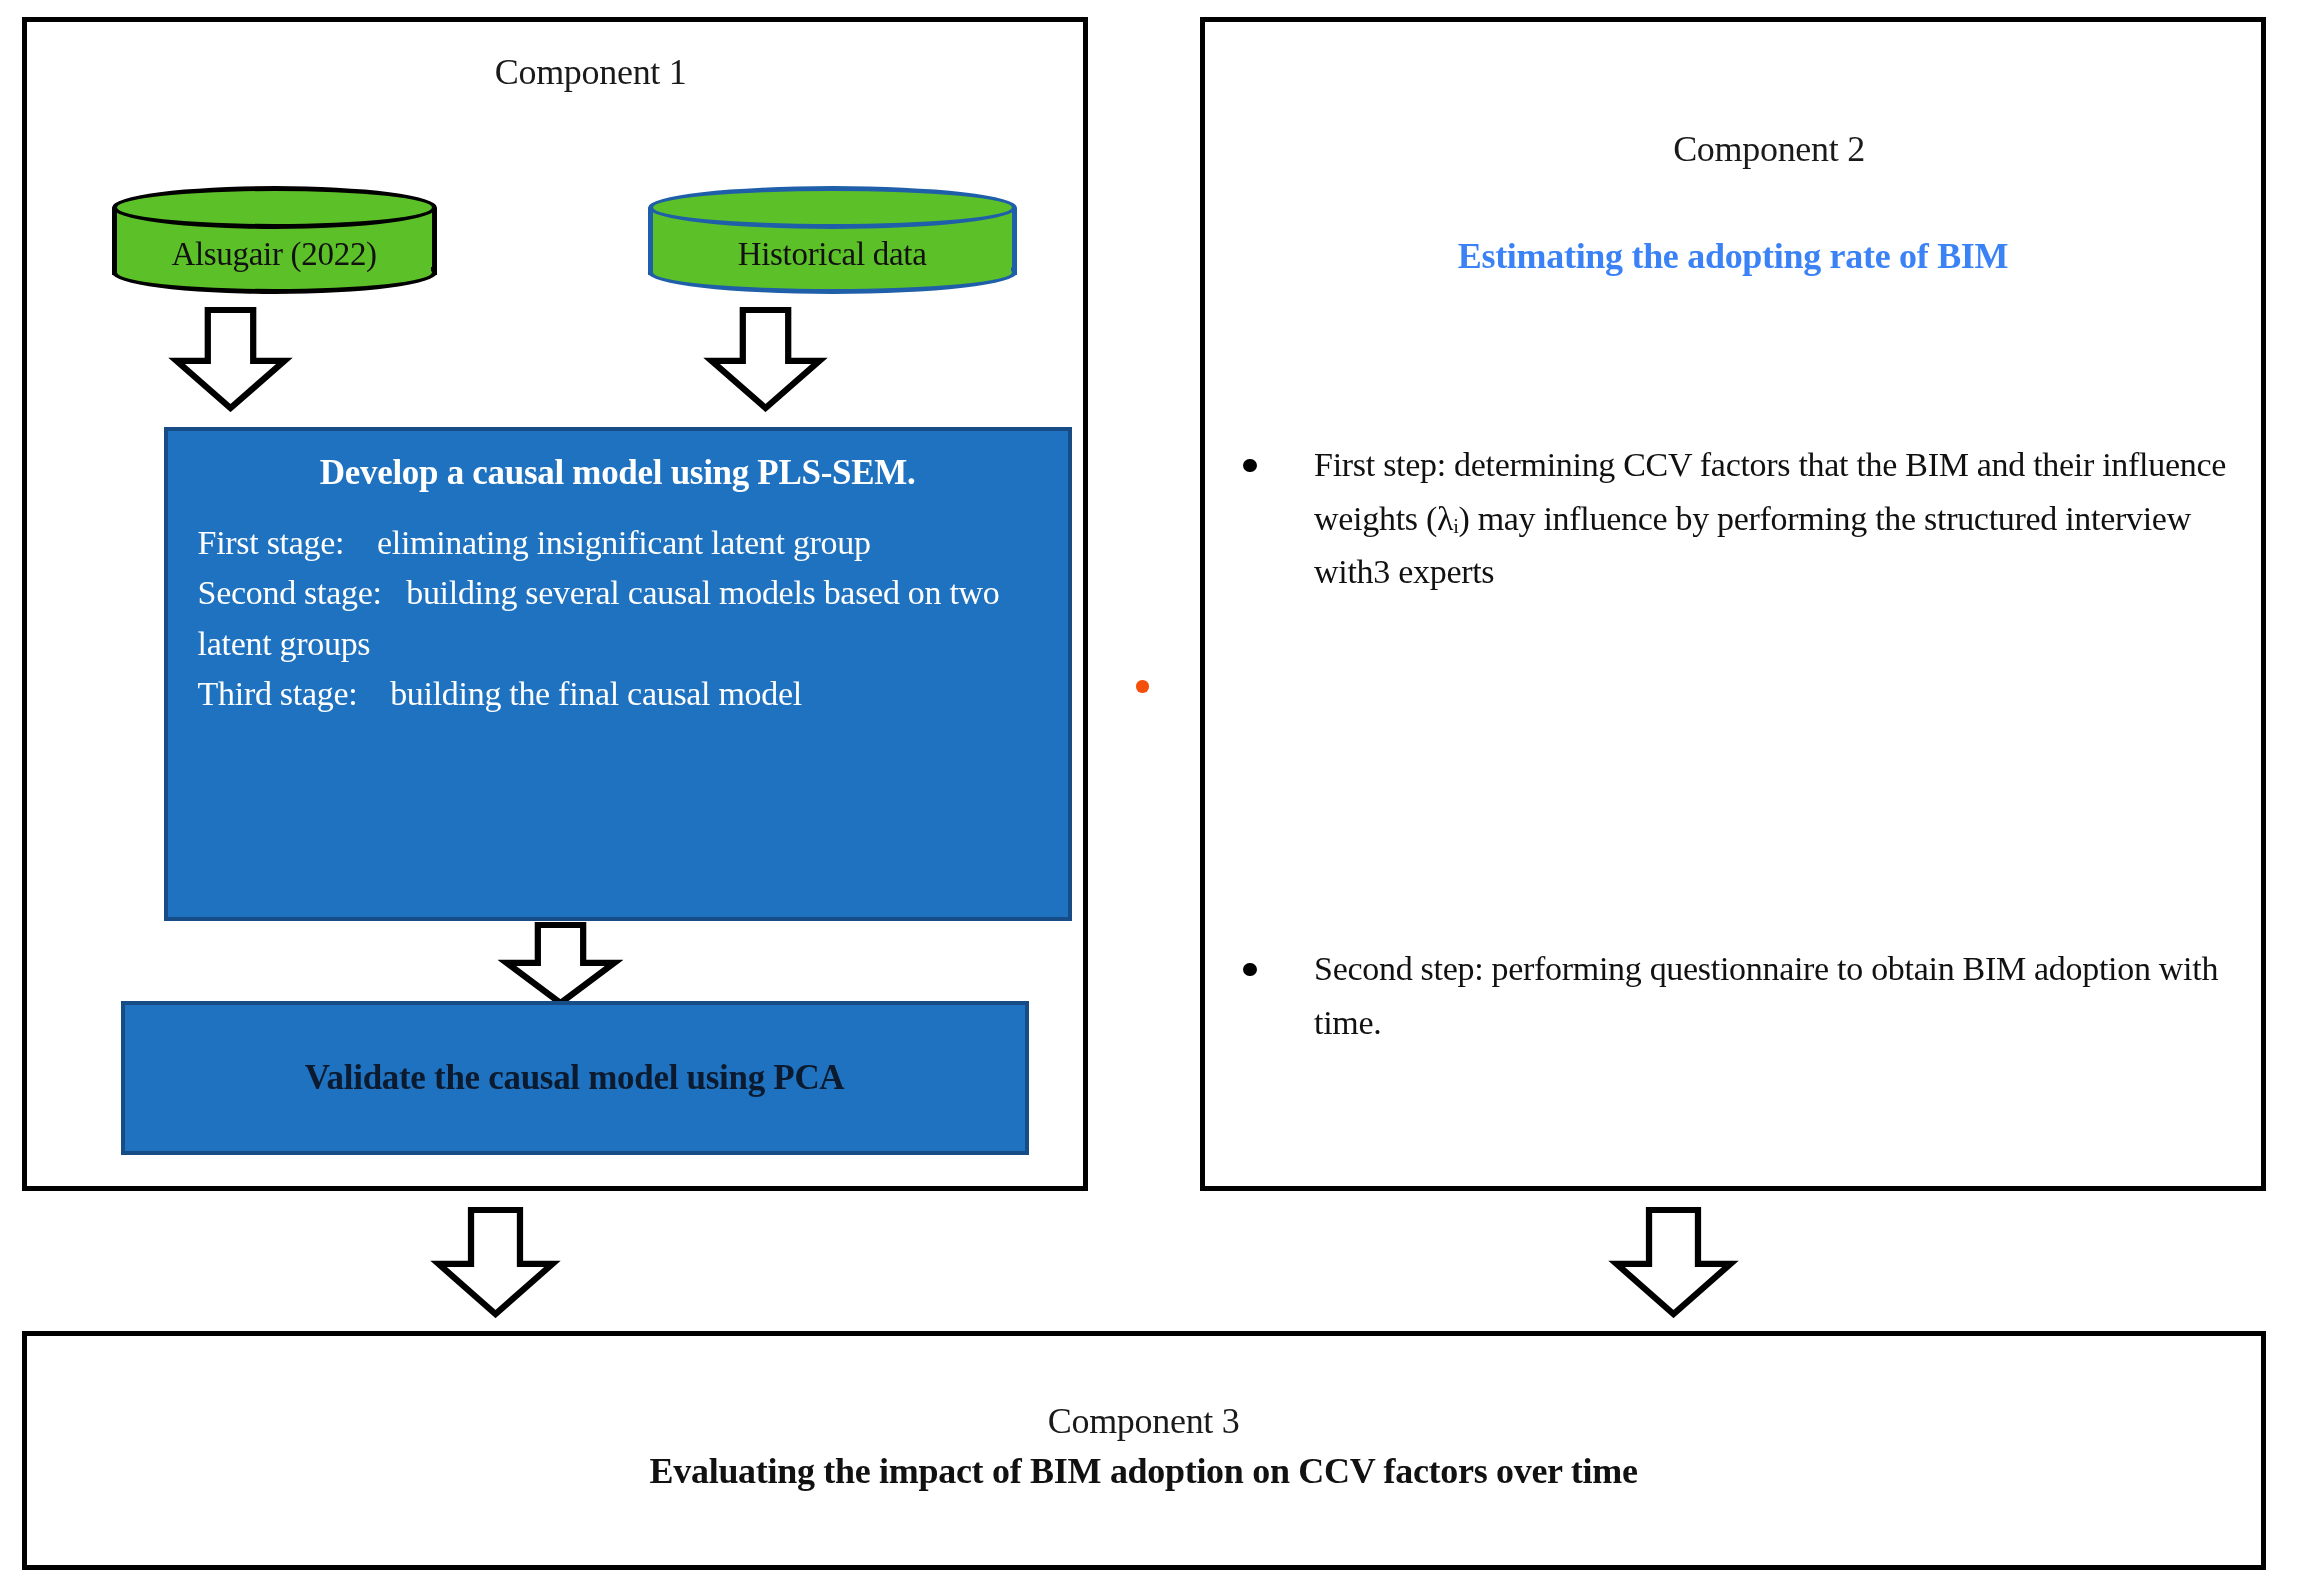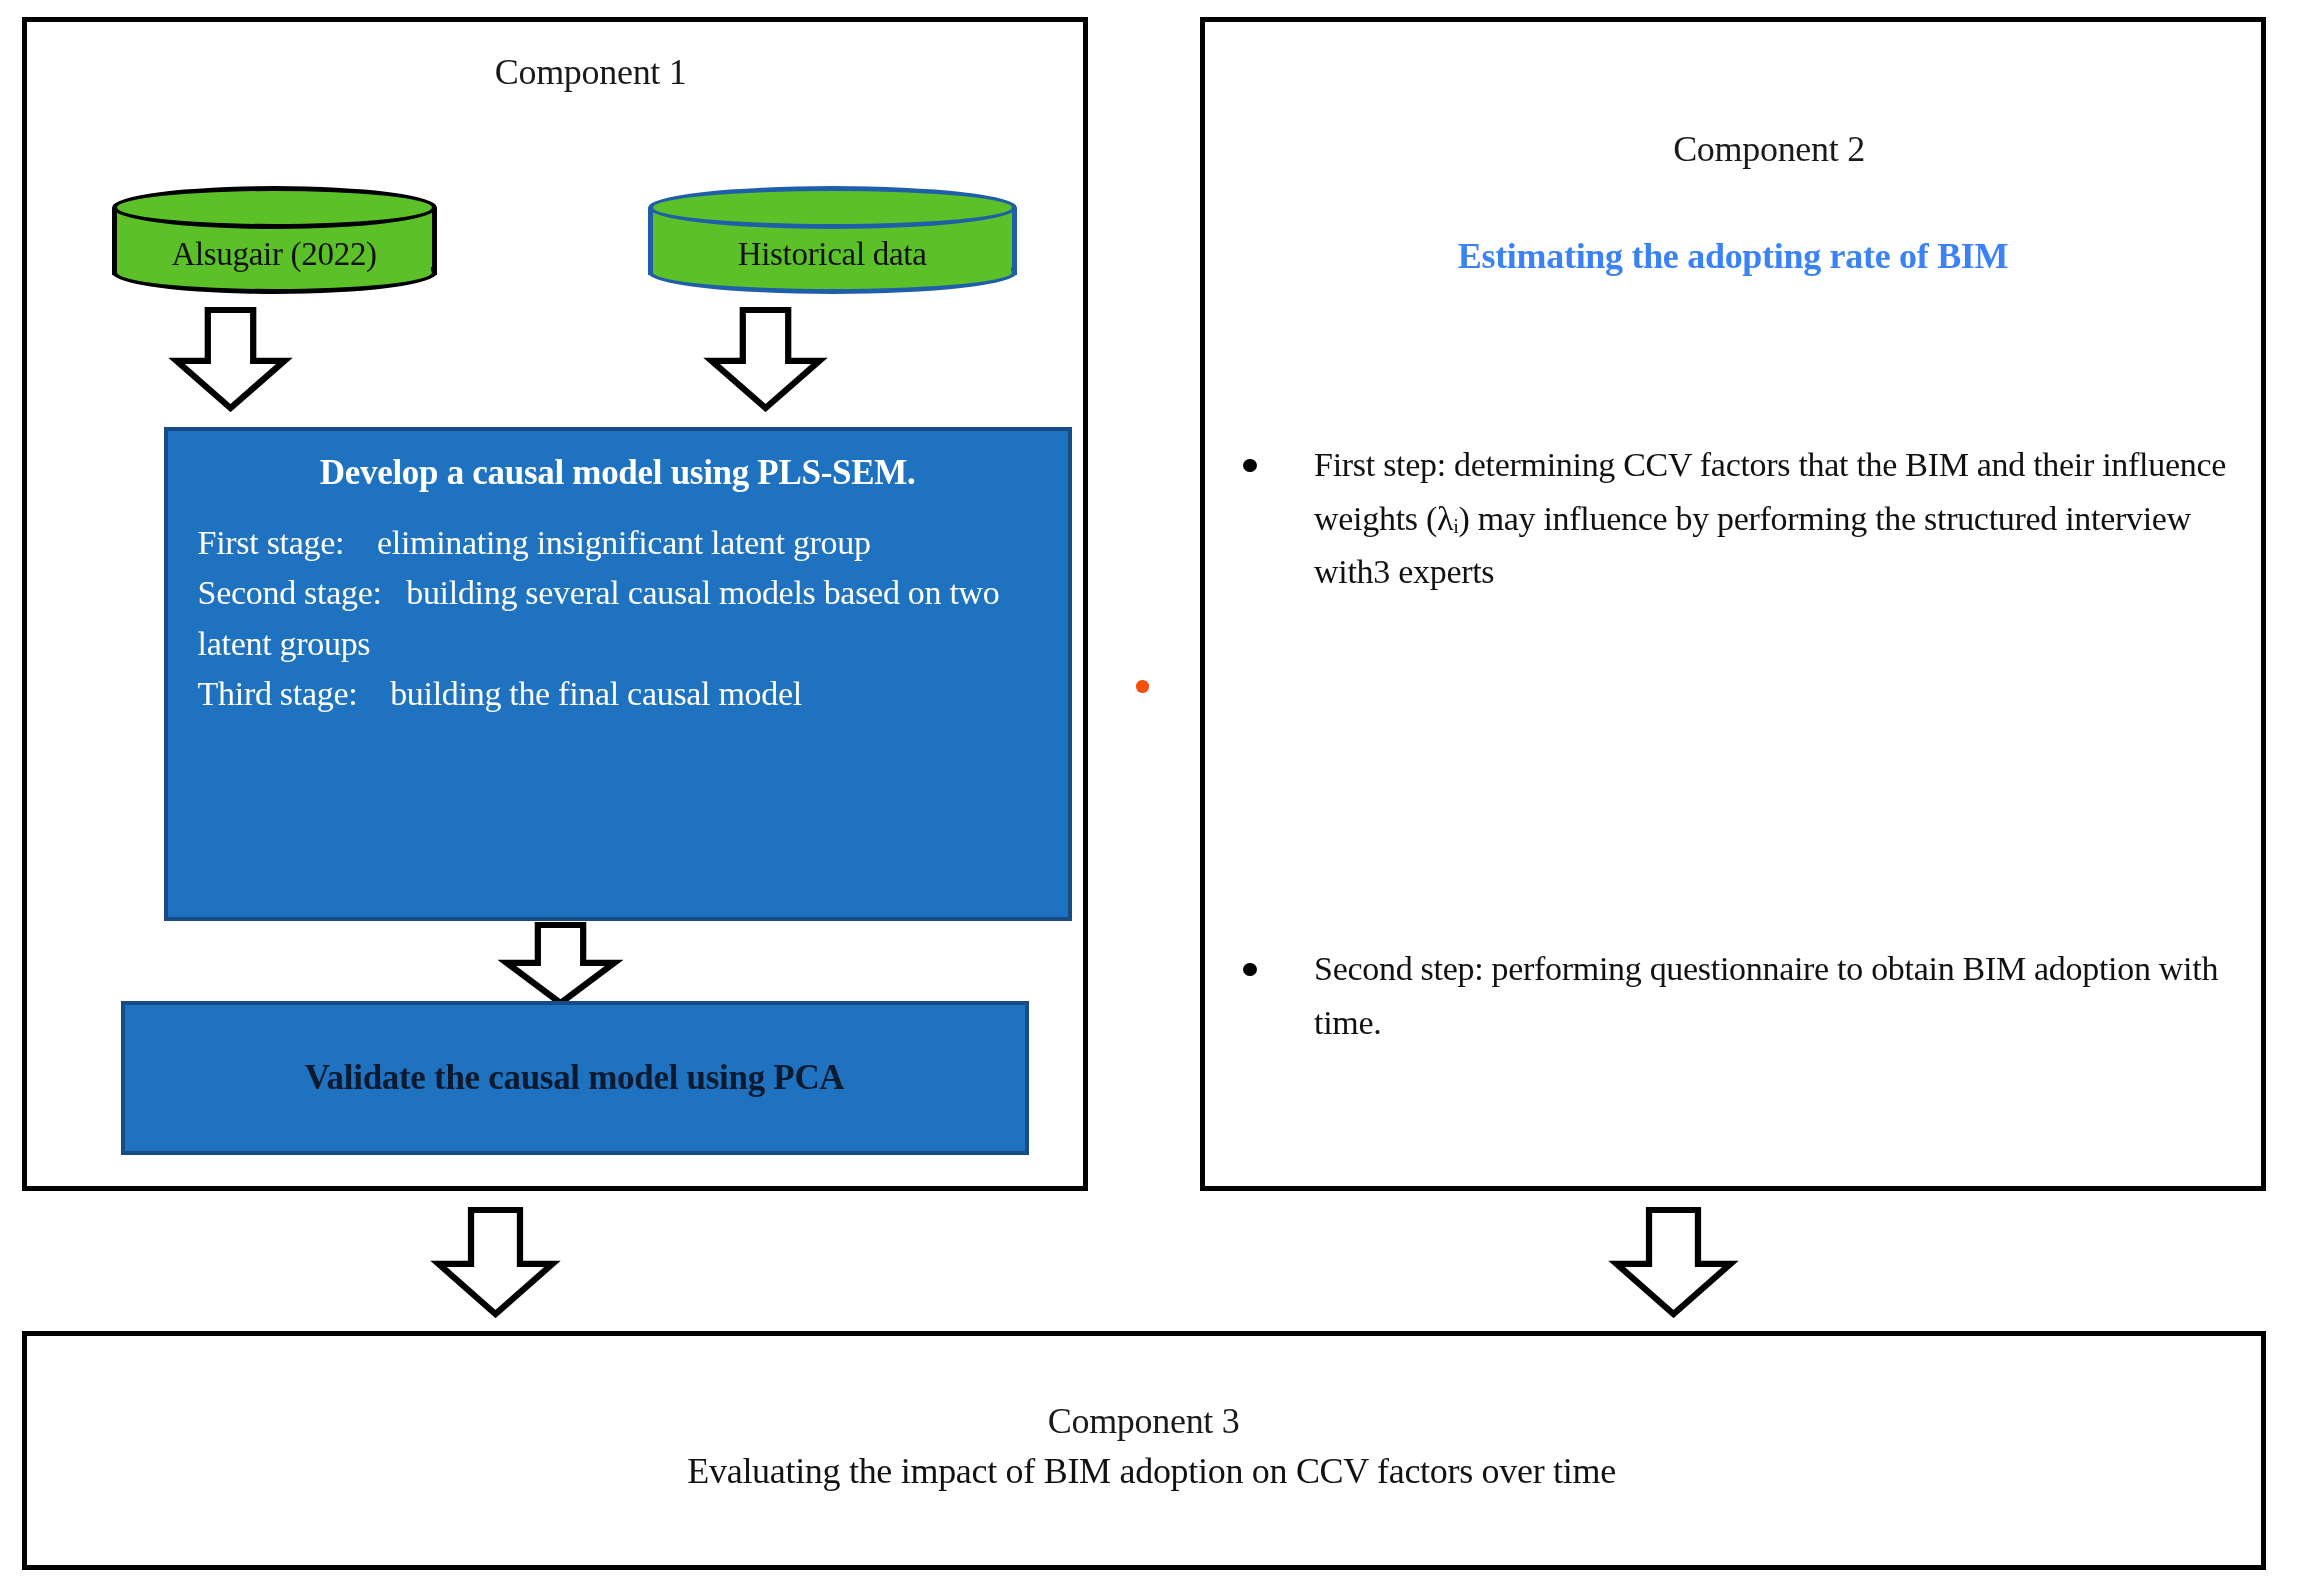--- a/index.html
+++ b/index.html
@@ -196,25 +196,24 @@
     font-size: 36px;
     color: #1a1a1a;
     letter-spacing: -0.3px;
     margin-top: 24px;
   }
   #c3-subtitle-text {
     position: absolute;
     left: 0; top: 114px;
     width: 100%;
     text-align: center;
-    font-weight: normal;
+    font-weight: bold;
     font-size: 36px;
     color: #111111;
     letter-spacing: -0.3px;
-    padding-left: 8px;
   }
 
   
   #orange-dot {
     position: absolute;
     left: 1136px;
     top: 680px;
     width: 12.5px;
     height: 12.5px;
     border-radius: 50%;

